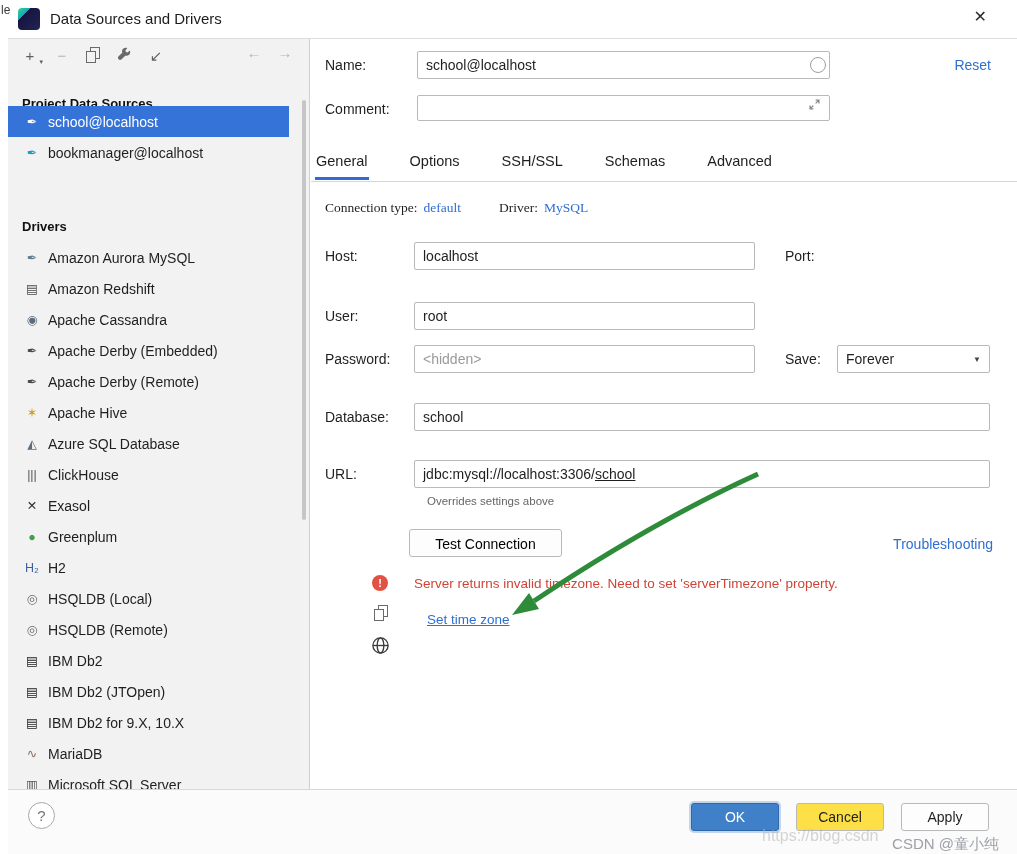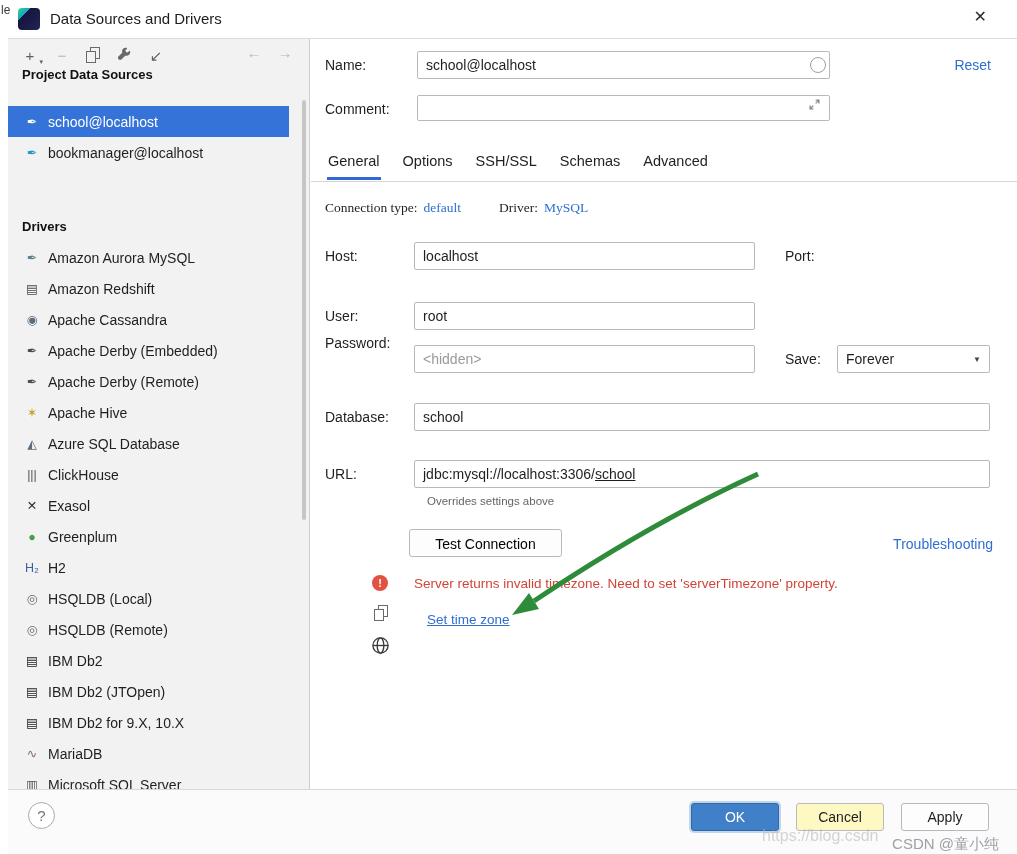--- a/index.html
+++ b/index.html
@@ -21,40 +21,40 @@
   .sb-toolbar{position:absolute;left:14px;top:6px;height:20px;display:flex;gap:16px;align-items:center;}
   .tb-icon{font-size:15px;color:#5f5f5f;width:16px;text-align:center;cursor:pointer;line-height:1;position:relative;}
   .tb-icon.disabled{color:#b5b5b5;cursor:default;}
   .tb-add .caret{position:absolute;font-size:7px;right:-5px;bottom:-2px;color:#5f5f5f;}
   .icon-copy{position:relative;width:14px;height:16px;display:inline-block;cursor:pointer;}
   .icon-copy::before{content:'';position:absolute;left:4px;top:0;width:8px;height:10px;border:1.3px solid #6a6a6a;}
   .icon-copy::after{content:'';position:absolute;left:0;top:4px;width:8px;height:10px;border:1.3px solid #6a6a6a;background:#f2f2f2;}
   .icon-copy.on-white::after{background:#ffffff;}
   .nav-arrows{position:absolute;right:16px;top:6px;display:flex;gap:15px;}
   .section-header{position:absolute;left:14px;font-size:13px;font-weight:bold;color:#111;}
-  .pds-header{top:28px;text-align:center;} .drv-header{top:180px;}
+  .pds-header{top:57px;text-align:center;} .drv-header{top:180px;}
   .pds-list{position:absolute;left:0;right:20px;top:67px;}
   .drv-list{position:absolute;left:0;right:20px;top:203px;bottom:0;overflow:hidden;}
   .src-row{height:31px;display:flex;align-items:center;padding-left:14px;font-size:14px;cursor:pointer;white-space:nowrap;}
   .src-row.selected{background:#3573d9;color:#ffffff;}
   .row-icon{width:20px;flex:0 0 20px;margin-right:6px;font-size:12.5px;text-align:center;}
   .sb-scrollbar{position:absolute;right:3px;top:61px;width:4px;height:420px;background:#c6c6c6;border-radius:2px;cursor:pointer;}
 
   
   .content{position:absolute;left:311px;top:39px;right:0;height:751px;background:#ffffff;z-index:1;}
   .fld-label{position:absolute;font-size:14px;color:#1f1f1f;white-space:nowrap;}
   .txt{position:absolute;height:28px;border:1px solid #b9b9b9;border-radius:2px;background:#fff;color:#1f1f1f;
        font-size:14px;padding:0 8px;box-sizing:border-box;font-family:inherit;outline:none;}
   .txt.small{height:26px;}
   .txt.muted{color:#9a9a9a;}
   .name-spinner{position:absolute;left:499px;top:18px;width:14px;height:14px;border:1.5px solid #9e9e9e;border-radius:50%;background:#fff;}
   .link{color:#2e6fd1;cursor:pointer;text-decoration:none;}
   .reset-link{position:absolute;right:26px;top:18px;font-size:14px;}
   .expand-icon{position:absolute;left:498px;top:60px;cursor:pointer;line-height:0;}
-  .tabs{position:absolute;left:16px;top:110px;display:flex;gap:21px;}
+  .tabs{position:absolute;left:4px;top:110px;display:flex;gap:40px;}
   .tab{position:relative;font-size:14.5px;color:#1f1f1f;padding:4px 1px 11px;cursor:pointer;}
   .tab.selected::after{content:'';position:absolute;left:0;right:0;bottom:0;height:3px;background:#3369d6;}
   .tabs-sep{position:absolute;left:0;right:0;top:142px;height:1px;background:#d6d6d6;}
   .conn-row{position:absolute;left:14px;top:161px;font-size:13.5px;display:flex;align-items:center;font-family:Liberation Serif, serif;}
   .conn-row .gap{width:26px;}
   .conn-row span{margin-right:6px;}
   .combo{position:absolute;left:526px;top:306px;width:153px;height:28px;border:1px solid #b9b9b9;border-radius:2px;background:#fff;
          display:flex;align-items:center;padding:0 8px;box-sizing:border-box;font-size:14px;cursor:pointer;}
   .combo .arrow{position:absolute;right:8px;font-size:8px;color:#444;}
   .urlbox{position:absolute;left:103px;top:421px;width:576px;height:28px;border:1px solid #b9b9b9;border-radius:2px;background:#fff;
@@ -70,21 +70,21 @@
   .copy2{position:absolute;left:63px;top:566px;}
   .set-tz{position:absolute;left:116px;top:573px;font-size:13.5px;text-decoration:underline;}
   .globe{position:absolute;left:60px;top:597px;line-height:0;cursor:pointer;}
 
   
   .footer{position:absolute;left:8px;right:0;bottom:0;height:64px;background:#fbfbfb;border-top:1px solid #d8d8d8;z-index:2;}
   .help-btn{position:absolute;left:20px;top:12px;width:27px;height:27px;border:1.5px solid #a8a8a8;border-radius:50%;
             color:#777;font-size:15px;text-align:center;line-height:25px;box-sizing:border-box;cursor:pointer;background:#fff;}
   .btn-ok{position:absolute;left:683px;top:13px;width:88px;height:28px;background:#4080c8;border:1px solid #2f67ad;color:#fff;
           box-shadow:0 0 0 2px rgba(93,143,201,.35);}
-  .btn-cancel{position:absolute;left:788px;top:13px;width:88px;height:28px;background:#fef9c3;border:1px solid #b9b9b9;color:#1f1f1f;}
+  .btn-cancel{position:absolute;left:788px;top:13px;width:88px;height:28px;background:#fde047;border:1px solid #b9b9b9;color:#1f1f1f;}
   .btn-apply{position:absolute;left:893px;top:13px;width:88px;height:28px;background:#fdfdfd;border:1px solid #b9b9b9;color:#1f1f1f;}
 
   
   .annot{position:absolute;left:0;top:0;z-index:30;pointer-events:none;}
   .wm1{position:absolute;left:762px;top:827px;font-size:16px;color:rgba(185,185,185,0.6);z-index:40;pointer-events:none;}
   .wm2{position:absolute;right:18px;top:835px;font-size:15px;color:rgba(140,144,150,0.85);z-index:40;pointer-events:none;}
 </style>
 </head>
 <body>
 
@@ -272,21 +272,21 @@
       <span class="link">MySQL</span>
     </div>
 
     <div class="fld-label" style="left:14px;top:209px;">Host:</div>
     <input class="txt" style="left: 103px; top: 203px; width: 341px;" value="localhost">
     <div class="fld-label" style="left:474px;top:209px;">Port:</div>
 
     <div class="fld-label" style="left:14px;top:269px;">User:</div>
     <input class="txt" style="left: 103px; top: 263px; width: 341px;" value="root">
 
-    <div class="fld-label" style="left:14px;top:296px;">Password:</div>
+    <div class="fld-label" style="left:14px;top:312px;">Password:</div>
     <input class="txt muted" style="left: 103px; top: 306px; width: 341px;" value="&lt;hidden&gt;">
     <div class="fld-label" style="left:474px;top:312px;">Save:</div>
     <div class="combo">
       <span>Forever</span>
       <span class="arrow">▼</span>
     </div>
 
     <div class="fld-label" style="left:14px;top:370px;">Database:</div>
     <input class="txt" style="left: 103px; top: 364px; width: 576px;" value="school">
 

